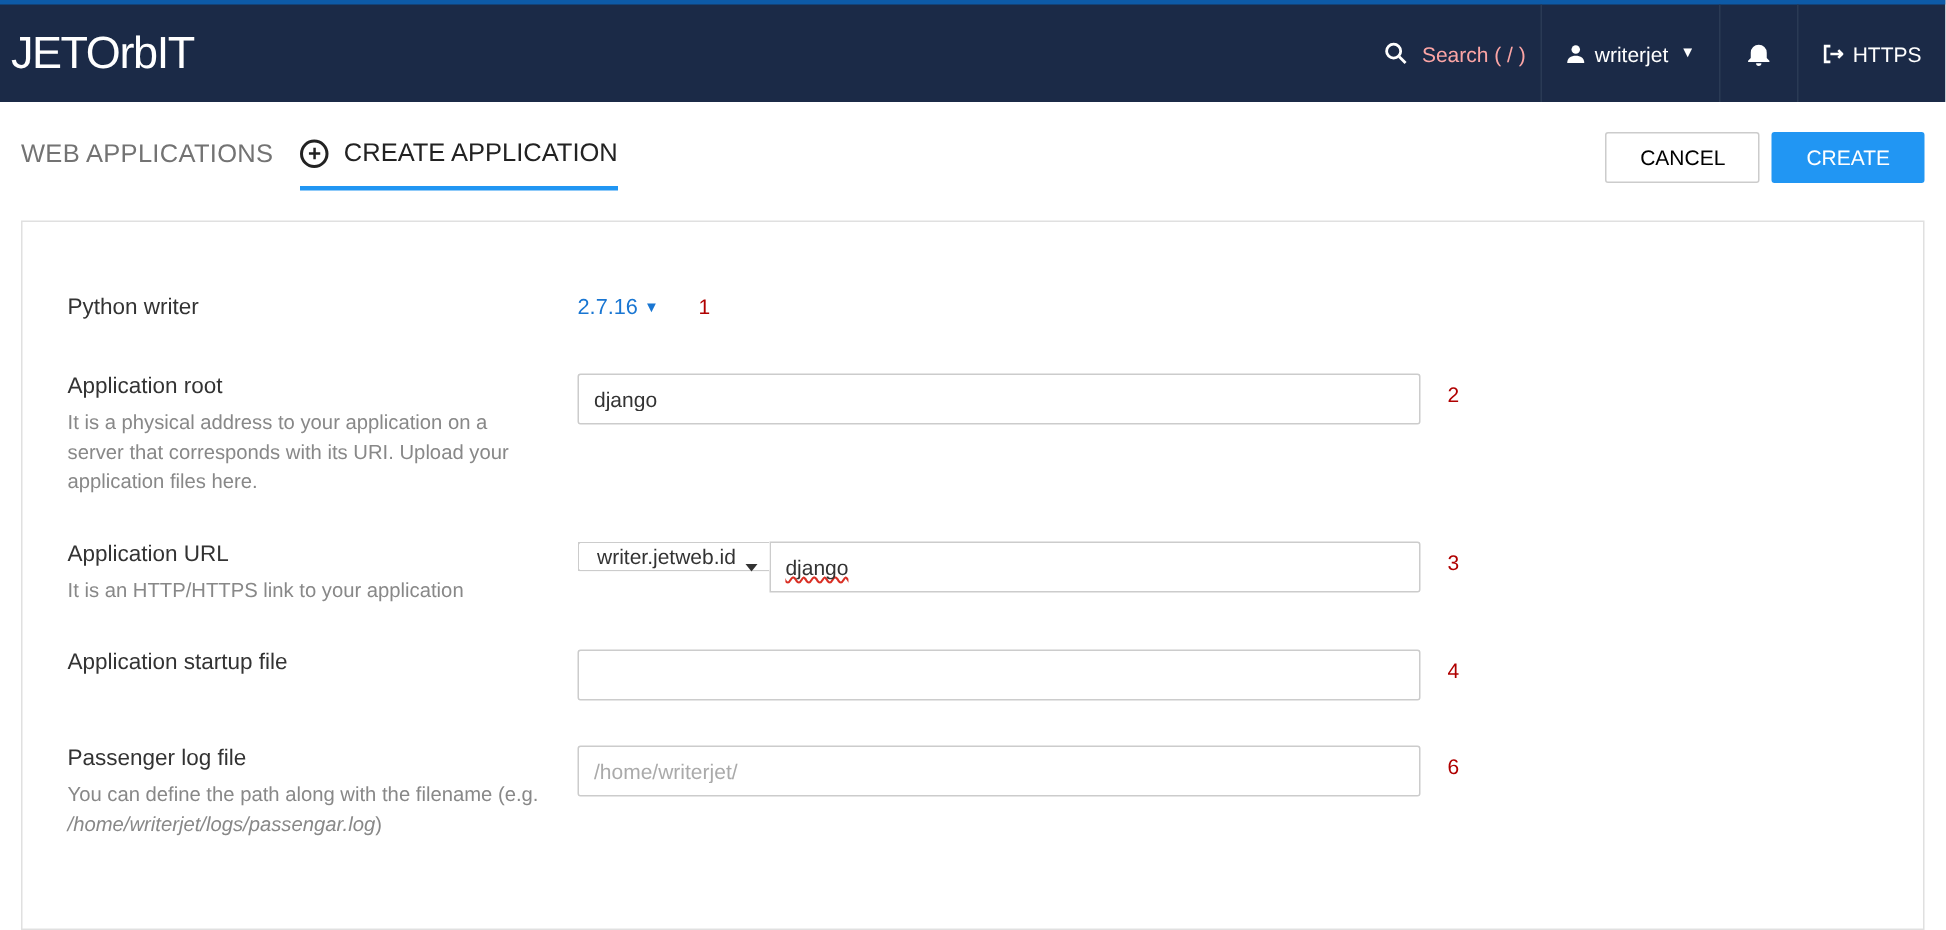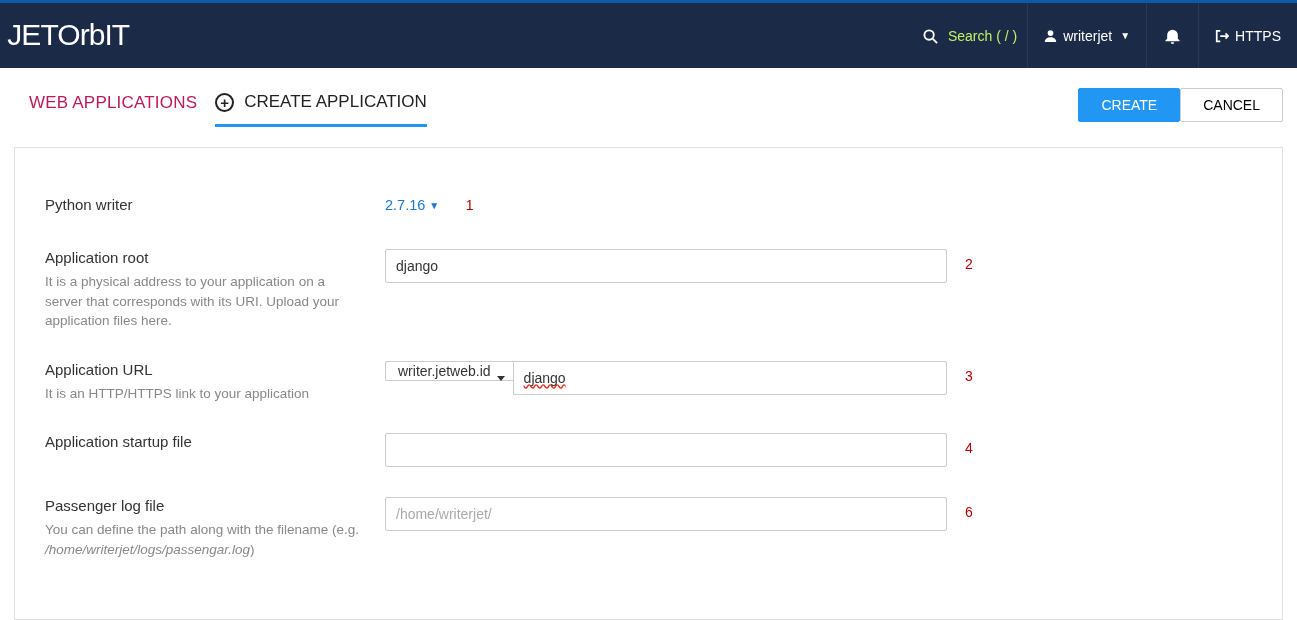--- a/index.html
+++ b/index.html
@@ -18,21 +18,21 @@
     padding: 0 10px 0 6px;
     font-size: 30px;
     font-weight: 300;
     letter-spacing: 0px;
     font-family: 'Arial Black', Arial, sans-serif;
     display:flex;
     align-items:center;
   }
   .logo-svg { height: 30px; }
   .nav-spacer { flex: 1; }
-  .search-box { display: flex; align-items: flex-end; color: #bef264; padding: 0 10px; }
+  .search-box { display: flex; align-items: flex-start; color: #fca5a5; padding: 0 10px; }
   .search-box .icon { color:#fff; margin-right: 10px; }
   .search-text { font-size: 14px; }
   .nav-item {
     display: flex;
     align-items: center;
     padding: 0 16px;
     height: 100%;
     border-left: 1px solid #2a3a55;
     font-size: 14px;
     cursor: pointer;
@@ -40,21 +40,21 @@
   .nav-item .icon { margin-right: 6px; }
   .nav-item.bell { padding: 0 18px; }
   .caret-down { margin-left: 8px; font-size:10px;}
 
   
   .page-header {
     display: flex;
     align-items: center;
     padding: 14px 14px 0 14px;
   }
-  .bc { font-size: 17px; letter-spacing: 0.2px; padding: 10px 18px 14px 0; color:#be185d;margin-left:15px;}
+  .bc { font-size: 17px; letter-spacing: 0.2px; padding: 10px 18px 14px 0; color:#737373;}
   .create-tab {
     display: flex;
     align-items: center;
     padding: 10px 0 12px 0;
     border-bottom: 3px solid #2196f3;
     font-size: 17px;
     color: #222;
   }
   .create-tab .plus-icon {
     width: 19px; height: 19px;
@@ -207,22 +207,22 @@
   </div>
 </div>
 
 <div class="page-header">
   <div class="bc">WEB APPLICATIONS</div>
   <div class="create-tab">
     <span class="plus-icon">+</span>
     <span>CREATE APPLICATION</span>
   </div>
   <div class="header-spacer"></div>
+  <button class="btn">CANCEL</button>
   <button class="btn btn-primary">CREATE</button>
-  <button class="btn">CANCEL</button>
 </div>
 
 <div class="card">
 
   <div class="form-row">
     <div class="label-col">
       <div class="field-label">Python writer</div>
     </div>
     <div class="input-col">
       <span class="link-dd">

